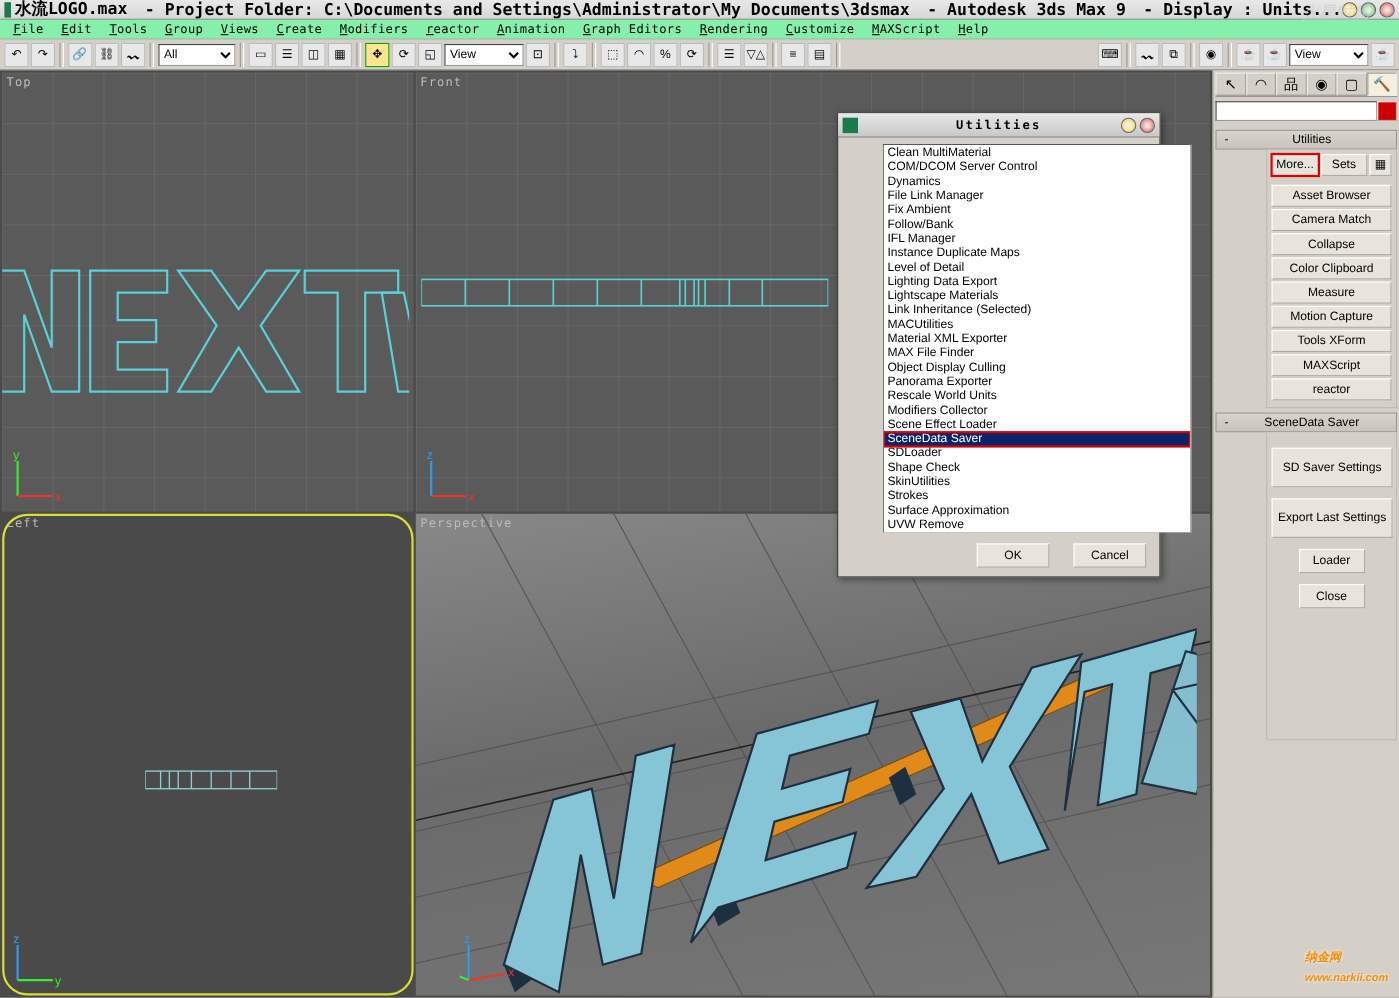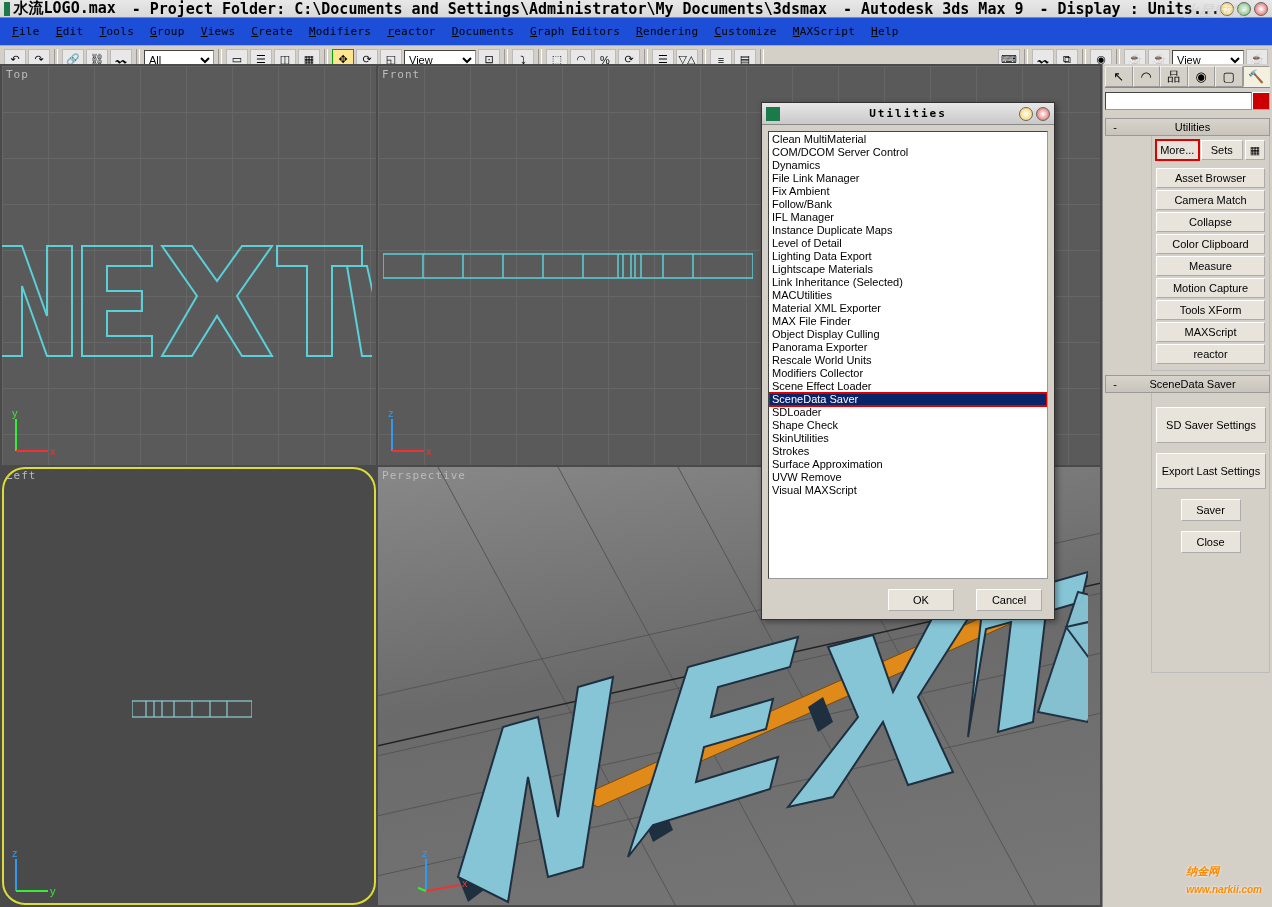--- a/index.html
+++ b/index.html
@@ -9,21 +9,21 @@
 .title-bar .ico { width: 14px; height: 14px; background: #1a7a4a; margin-right: 4px; }
 .title-bar span { font-family: monospace; font-weight: bold; font-size: 15px; }
 .title-bar .filler { flex: 1; }
 .title-bar .gap { display: inline-block; width: 40px; }
 .win-btns { display: flex; gap: 3px; }
 .win-btn { width: 14px; height: 14px; border-radius: 7px; border: 1px solid #666; }
 .wb-min { background: radial-gradient(#fff,#f7c948); }
 .wb-max { background: radial-gradient(#fff,#5cb85c); }
 .wb-close { background: radial-gradient(#fff,#d9534f); }
 
-.menu-bar { height: 28px; background: #1d4ed8; display: flex; align-items: center; padding: 0 4px; border-bottom: 1px solid #aaa; }
+.menu-bar { height: 18px; background: #86efac; display: flex; align-items: center; padding: 0 4px; border-bottom: 1px solid #aaa; }
 .menu-bar .menu-item { padding: 1px 8px; font-family: monospace; letter-spacing: .3px; }
 .menu-bar .menu-item:first-letter { text-decoration: underline; }
 
 .toolbar { height: 28px; background: #d4d0c8; display: flex; align-items: center; padding: 2px 4px; gap: 2px; border-bottom: 1px solid #888; }
 .tb-btn { width: 22px; height: 22px; border: 1px solid #bbb; background: #e8e8e8; display: flex; align-items: center; justify-content: center; font-size: 11px; }
 .tb-sep { width: 4px; height: 22px; border-left: 1px solid #999; border-right: 1px solid #fff; margin: 0 2px; }
 .tb-select { height: 20px; font-size: 11px; background: #fff; border: 1px inset #999; }
 .tb-highlight { width: 22px; height: 22px; border: 1px solid #0a0; background: #ffe58f; display: flex; align-items: center; justify-content: center; }
 
 .main { position: absolute; top: 64px; left: 0; right: 170px; bottom: 0; background: #4a4a4a; display: grid; grid-template-columns: 1fr 1.93fr; grid-template-rows: 1fr 1.1fr; gap: 2px; padding: 2px; }
@@ -51,21 +51,21 @@
 .btn-row .cfg { flex: 0 0 20px; text-align:center;}
 .panel-big { display: block; width: 110px; height: 36px; margin: 10px auto; background: #e8e4dc; border: 1px outset #fff; text-align: center; line-height: 34px; }
 .panel-sm { display: block; width: 60px; height: 22px; margin: 10px auto; background: #e8e4dc; border: 1px outset #fff; text-align: center; line-height: 20px; }
 
 .dialog { position: absolute; left: 761px; top: 102px; width: 294px; background: #d4d0c8; border: 1px solid #333; box-shadow: 2px 2px 6px rgba(0,0,0,.4); }
 .dialog-title { height: 22px; background: linear-gradient(#e8e8e8,#c8c8c8); border-bottom: 1px solid #888; display: flex; align-items: center; padding: 0 4px; justify-content: center; position: relative; }
 .dialog-title .ico { position: absolute; left: 4px; width: 14px; height: 14px; background: #1a7a4a; }
 .dialog-title .t { font-family: monospace; font-weight: bold; letter-spacing: 2px; }
 .dialog-title .win-btns { position: absolute; right: 4px; }
 .dialog-body { padding: 6px; }
-.listbox { width: 100%; height: 448px; background: #fff; border: 1px inset #999; overflow-y: scroll; padding: 1px 0; }
+.listbox { width: 100%; height: 353px; background: #fff; border: 1px inset #999; overflow-y: scroll; padding: 1px 0; margin-left: 35px; }
 .listbox::-webkit-scrollbar { width: 16px; }
 .listbox::-webkit-scrollbar-track { background: #b8d8f0; }
 .listbox::-webkit-scrollbar-thumb { background: linear-gradient(90deg,#8bc,#48a); border: 1px solid #369; border-radius: 8px; }
 .listbox .li { padding: 0 3px; line-height: 13px; height: 13px; white-space: nowrap; }
 .listbox .li.sel { background: #0a246a; color: #fff; outline: 2px solid #d00; outline-offset: -1px; }
 .dialog-btns { display: flex; justify-content: flex-end; gap: 22px; padding: 4px 12px 8px; }
 .dlg-btn { width: 66px; height: 22px; background: #e8e4dc; border: 1px outset #fff; text-align: center; line-height: 20px; }
 
 .watermark { position: absolute; right: 10px; bottom: 10px; font-size: 16px; font-weight: bold; font-style: italic; color: #ff8a00; text-shadow: 0 0 3px #fff; }
 .watermark2 { position: absolute; right: 28px; top: 2px; font-size: 15px; font-style: italic; color: rgba(200,200,200,.6); text-decoration: underline; }
@@ -96,21 +96,21 @@
 
 <div class="menu-bar">
   <span class="menu-item">File</span>
   <span class="menu-item">Edit</span>
   <span class="menu-item">Tools</span>
   <span class="menu-item">Group</span>
   <span class="menu-item">Views</span>
   <span class="menu-item">Create</span>
   <span class="menu-item">Modifiers</span>
   <span class="menu-item">reactor</span>
-  <span class="menu-item">Documents</span>
+  <span class="menu-item">Animation</span>
   <span class="menu-item">Graph Editors</span>
   <span class="menu-item">Rendering</span>
   <span class="menu-item">Customize</span>
   <span class="menu-item">MAXScript</span>
   <span class="menu-item">Help</span>
 </div>
 
 <div class="toolbar">
   <div class="tb-btn">↶</div>
   <div class="tb-btn">↷</div>
@@ -310,21 +310,21 @@
     <div class="panel-btn">reactor</div>
   </div>
 
   <div class="rollout-head">
     <span class="minus">-</span>
     <span class="lbl">SceneData Saver</span>
   </div>
   <div class="rollout-body" style="height:280px">
     <div class="panel-big">SD Saver Settings</div>
     <div class="panel-big">Export Last Settings</div>
-    <div class="panel-sm">Saver</div>
+    <div class="panel-sm">Loader</div>
     <div class="panel-sm">Close</div>
   </div>
 </div>
 
 <div class="dialog">
   <div class="dialog-title">
     <div class="ico"></div>
     <span class="t">Utilities</span>
     <div class="win-btns">
       <div class="win-btn wb-min"></div>

